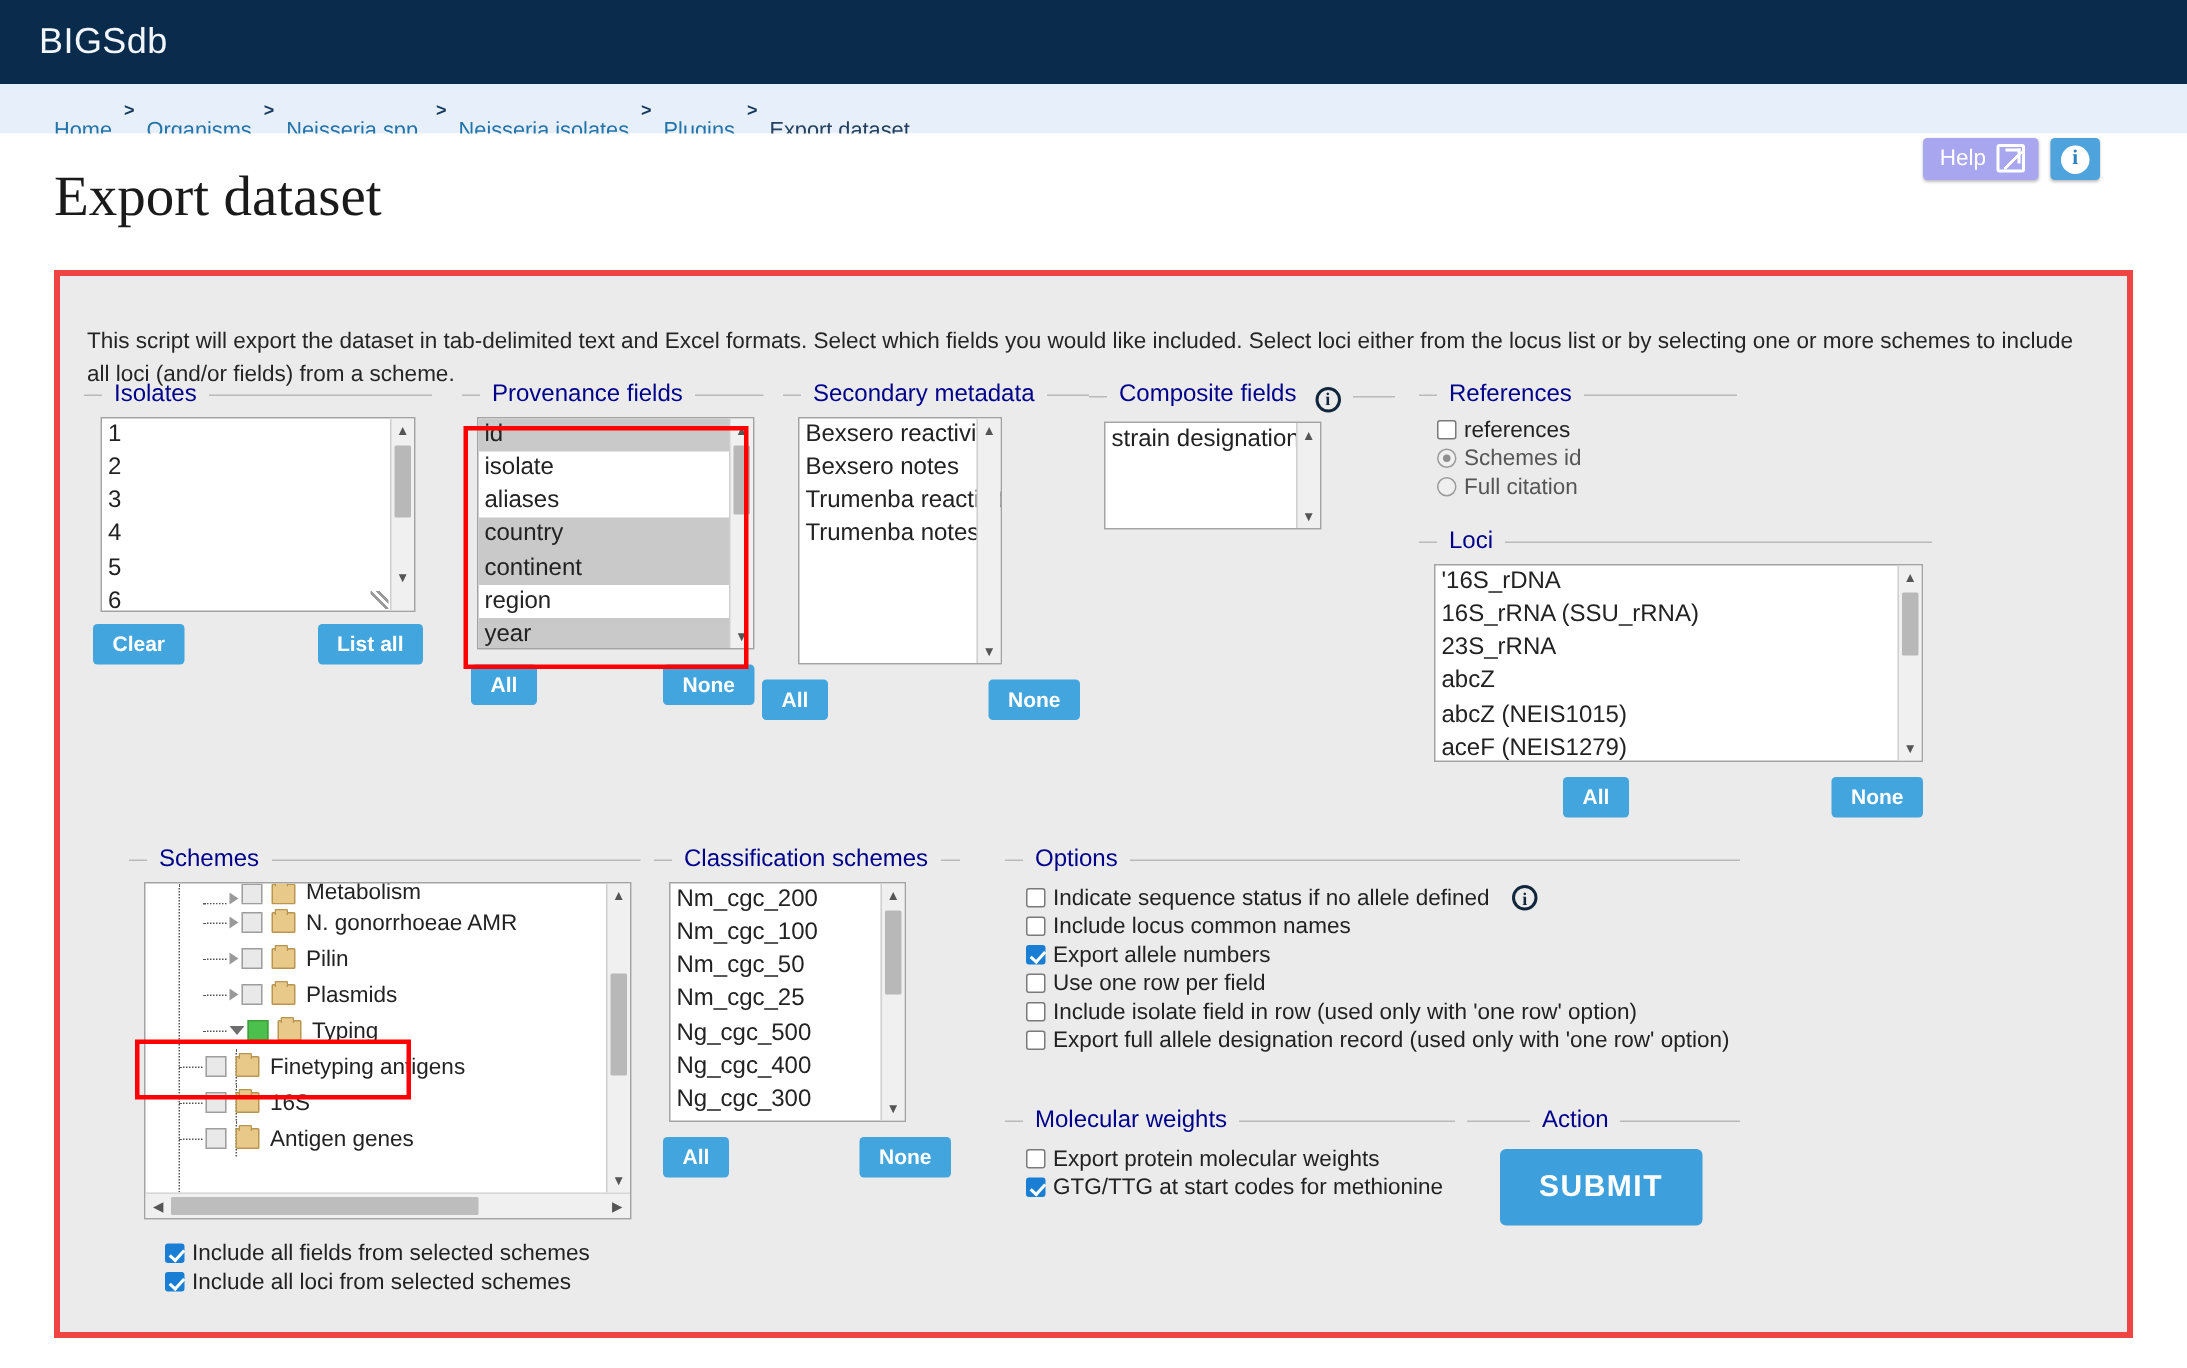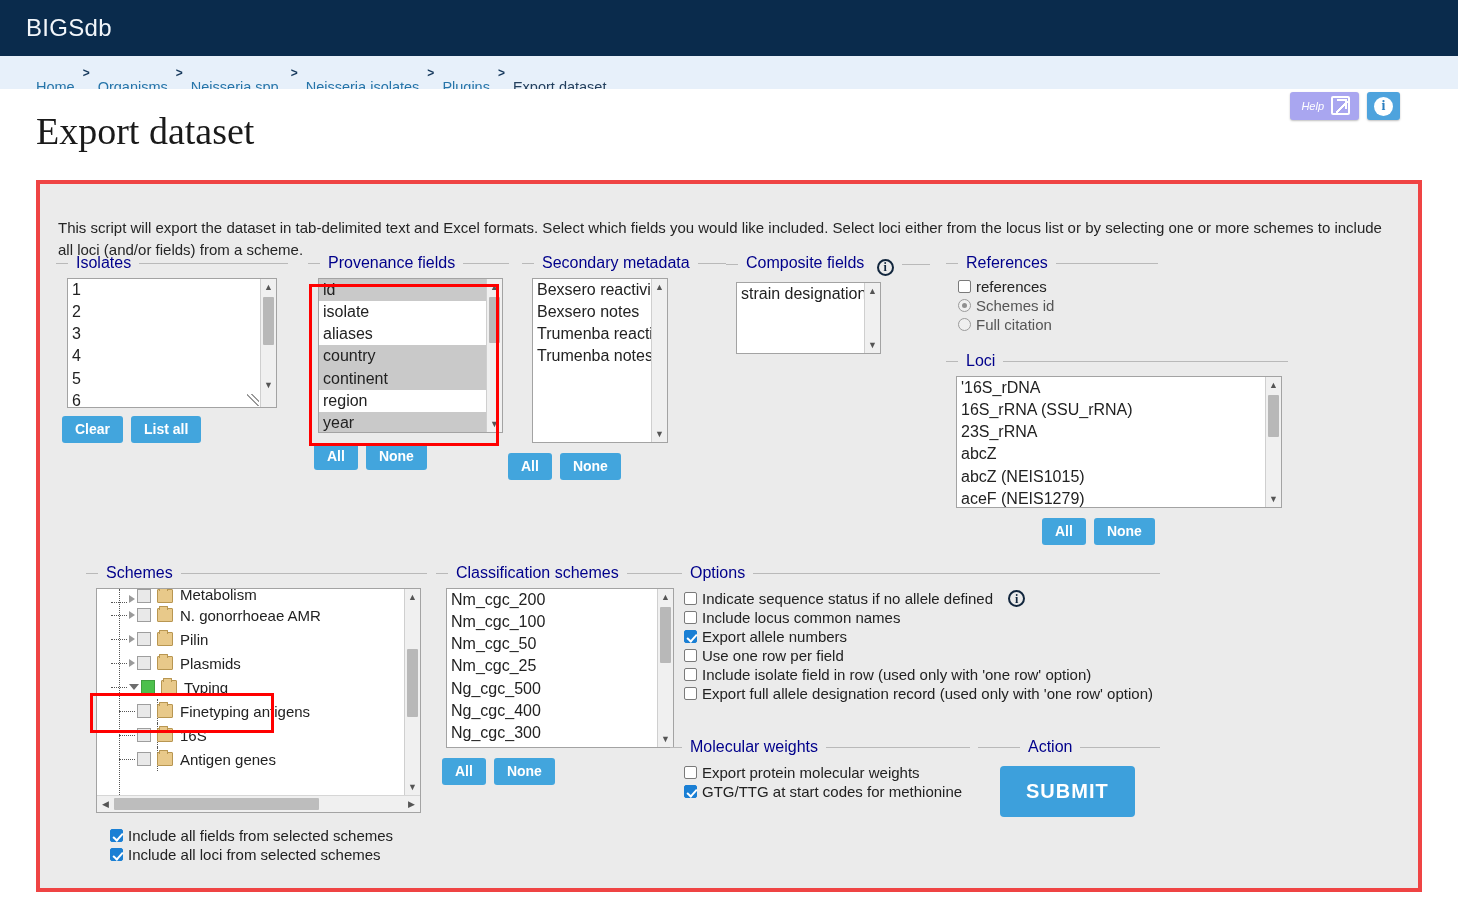--- a/index.html
+++ b/index.html
@@ -33,24 +33,23 @@
   
   .title-zone { position:relative; height:92px; background:#fff; }
   .page-title {
     position:absolute; left:36px; top:20px;
     font-family:"Liberation Serif", serif;
     font-size:38px; font-weight:normal; color:#1a1a1a; margin:0;
   }
   .help-cluster { position:absolute; right:58px; top:3px; display:flex; gap:8px; align-items:flex-start; }
   .help-btn {
     background:#a9a6f0; color:#fff; border-radius:3px;
-    padding:4px 9px 5px 11px; font-size:11px;
+    padding:4px 9px 5px 11px; font-size:15px;
     display:flex; align-items:center; gap:7px;
     box-shadow:0 1px 2px rgba(0,0,0,.25);
-    font-style:italic;
   }
   .ext-box { width:19px; height:19px; border:2px solid #fff; border-radius:2px; position:relative; }
   .ext-box:after {
     content:""; position:absolute; left:3px; top:3px; width:12px; height:12px;
     background:
       linear-gradient(to bottom right, transparent 44%, #fff 44%, #fff 56%, transparent 56%);
   }
   .ext-box:before {
     content:""; position:absolute; right:1px; top:1px; width:8px; height:8px;
     border-top:2px solid #fff; border-right:2px solid #fff;
@@ -109,21 +108,21 @@
       linear-gradient(to top right, transparent 42%, #9a9a9a 42%, #9a9a9a 52%, transparent 52%),
       linear-gradient(to top right, transparent 64%, #9a9a9a 64%, #9a9a9a 74%, transparent 74%);
   }
 
   
   .btn-blue {
     background:#42a5dd; color:#fff; font-weight:bold; font-size:14px;
     border:none; border-radius:3px; padding:5px 13px 6px; cursor:pointer;
     font-family:"Liberation Sans", sans-serif;
   }
-  .btnrow { display:flex; gap:8px; justify-content:flex-start; margin-top:8px; }
+  .btnrow { display:flex; gap:8px; justify-content:space-between; margin-top:8px; }
 
   
   .redbox { position:absolute; border:3px solid #ff0000; pointer-events:none; z-index:6; }
 
   
   .cb {
     width:13px; height:13px; border:1px solid #7a7a7a; background:#fff;
     display:inline-block; vertical-align:-2px; border-radius:2px; position:relative;
     flex:0 0 auto;
   }
@@ -142,21 +141,21 @@
   }
   .optline { display:flex; align-items:center; gap:5px; margin:2px 0; font-size:15px; }
   .optline.dim { color:#555; }
 
   
   .tree-wrap {
     background:#fff; border:1px solid #a3a3a3; position:relative; overflow:hidden;
     font-size:15px;
   }
   .tree-inner { position:absolute; left:0; top:0; right:16px; bottom:17px; overflow:hidden; }
-  .tnode { display:flex; align-items:center; height:24px; padding-left:0; position:relative; }
+  .tnode { display:flex; align-items:center; height:24px; padding-left:24px; position:relative; }
   .tnode.child { padding-left:40px; }
   .vline { position:absolute; top:0; bottom:0; width:0; border-left:1px dotted #555; }
   .hline { width:16px; border-top:1px dotted #555; margin-right:2px; flex:0 0 auto; }
   .tri { width:0; height:0; margin-right:2px; flex:0 0 auto;
     border-top:4.5px solid transparent; border-bottom:4.5px solid transparent;
     border-left:6px solid #9a9a9a; }
   .tri.open { border-left:5px solid transparent; border-right:5px solid transparent;
     border-top:6px solid #6d6d6d; border-bottom:none; }
   .tbox {
     width:14px; height:14px; border:1px solid #9e9e9e; background:#e9e9e9;
@@ -455,21 +454,21 @@
       <div class="optline">
         <span class="cb on"></span>
         <span>Include all loci from selected schemes</span>
       </div>
     </div>
   </fieldset>
   <div class="redbox" style="left:50px; top:509px; width:184px; height:40px;"></div>
 
   <fieldset style="position:absolute; left:396px; top:380px; width:204px; height:200px;">
     <legend>Classification schemes</legend>
-    <div class="listbox" style="width:228px; height:160px; margin:6px 0 0 4px;">
+    <div class="listbox" style="width:158px; height:160px; margin:6px 0 0 4px;">
       <div class="rows">
         <div class="row">Nm_cgc_200</div>
         <div class="row">Nm_cgc_100</div>
         <div class="row">Nm_cgc_50</div>
         <div class="row">Nm_cgc_25</div>
         <div class="row">Ng_cgc_500</div>
         <div class="row">Ng_cgc_400</div>
         <div class="row">Ng_cgc_300</div>
         <div class="row">Ng_cgc_200</div>
       </div>

